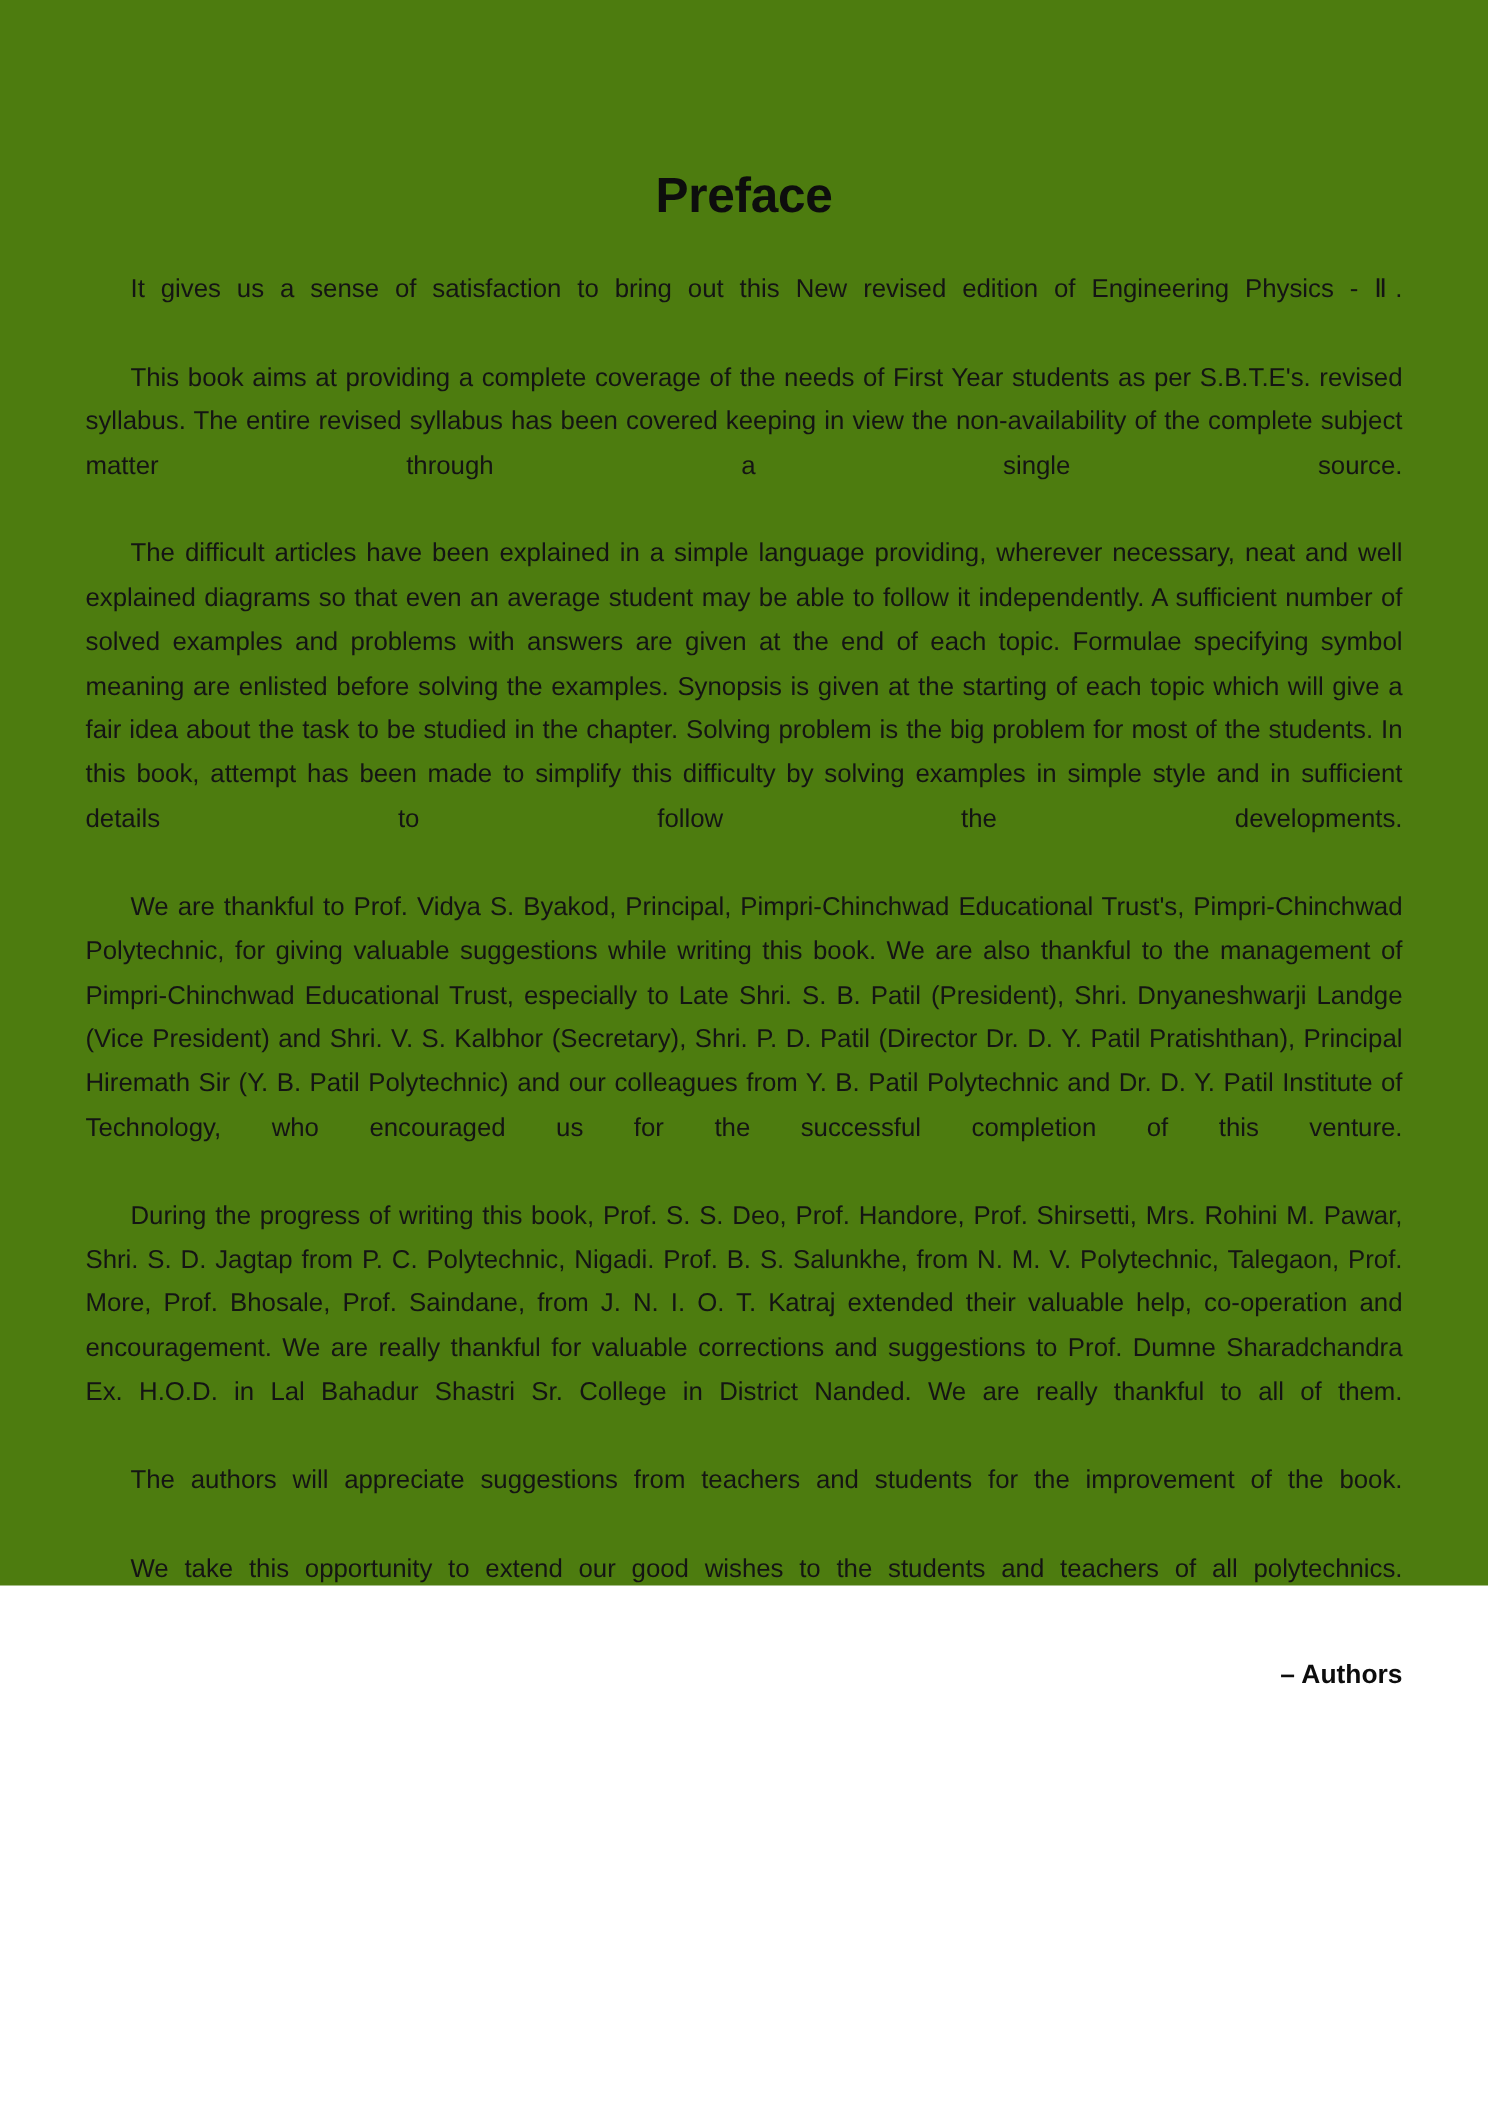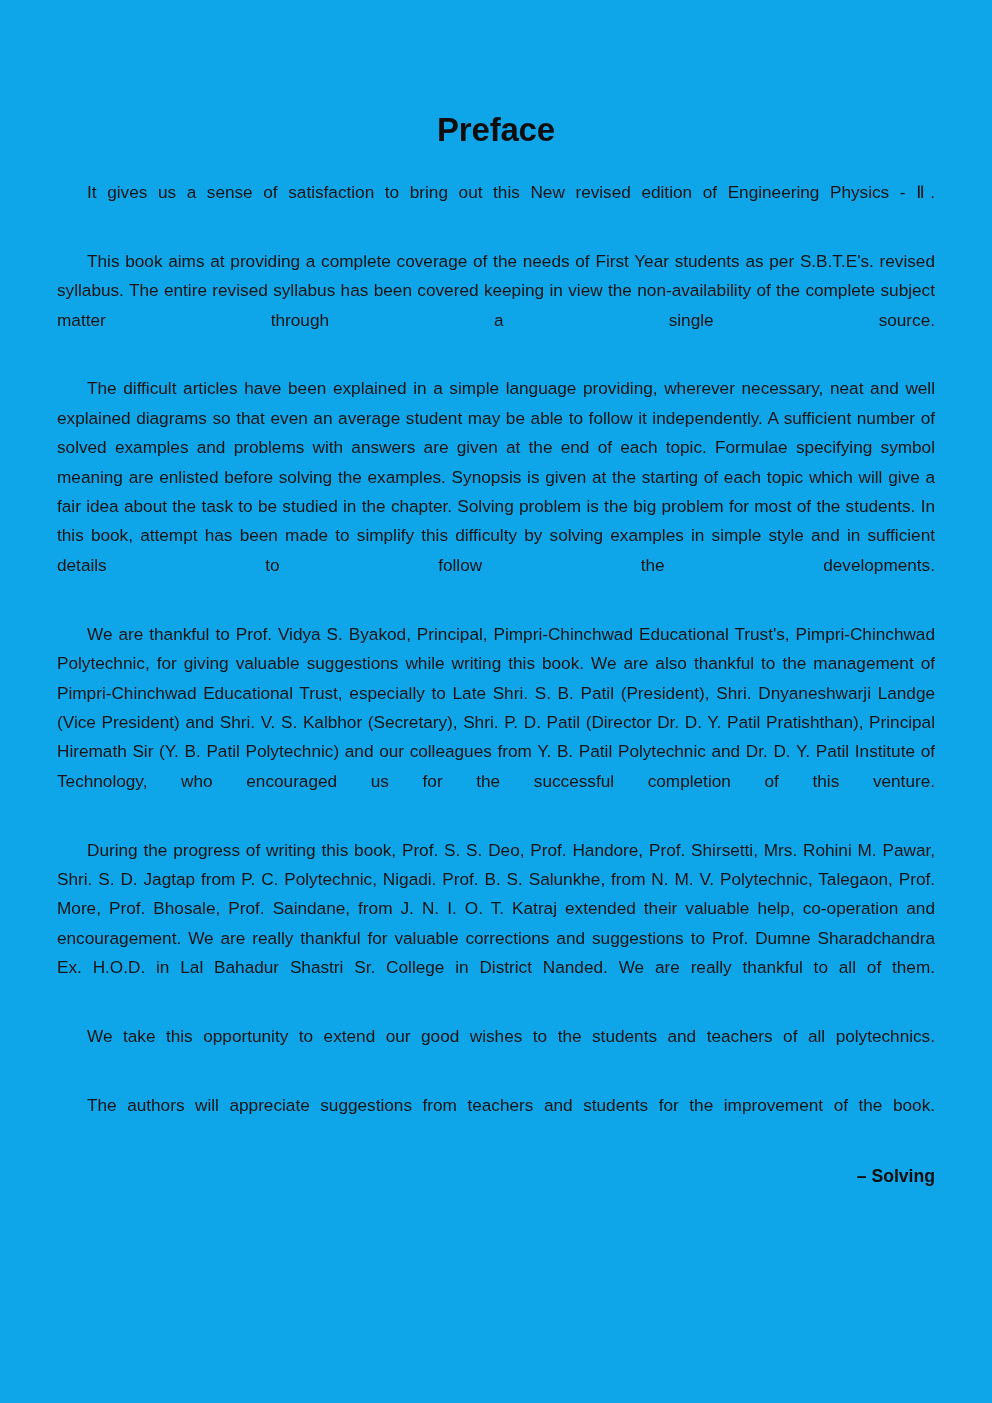--- a/index.html
+++ b/index.html
@@ -10,22 +10,22 @@
   body {
     width: 992px;
     height: 1403px;
     font-family: "Liberation Sans", sans-serif;
     color: #111111;
     -webkit-font-smoothing: antialiased;
   }
   .page {
     position: relative;
     width: 992px;
-    height: 1403px;
-    background: #0ea5e9;
+    height: 1057px;
+    background: #4d7c0f;
     box-sizing: border-box;
   }
   .content {
     position: absolute;
     left: 57px;
     top: 0;
     width: 878px;
   }
   .page-title {
     margin: 0;
@@ -42,21 +42,20 @@
     padding: 0;
     font-size: 17.2px;
     line-height: 29.4px;
     text-align: justify;
     text-justify: inter-word;
     text-indent: 30px;
     color: #141414;
     word-spacing: 0.2px;
   }
   .body-text + .body-text {
-    margin-top: 10px;
   }
   .first-para {
     margin-top: 32px;
   }
   .body-text strong {
     font-weight: normal;
   }
   .signature {
     margin: 0;
     margin-top: 12px;
@@ -79,19 +78,19 @@
 <div class="page">
   <div class="content">
 
     <h1 class="page-title">Preface</h1>
 
     <p class="body-text first-para">It gives us a sense of satisfaction to bring out this New revised edition of <strong>Engineering Physics - Ⅱ</strong>.</p>
     <p class="body-text">This book aims at providing a complete coverage of the needs of First Year students as per S.B.T.E's. revised syllabus. The entire revised syllabus has been covered keeping in view the non-availability of the complete subject matter through a single source.</p>
     <p class="body-text">The difficult articles have been explained in a simple language providing, wherever necessary, neat and well explained diagrams so that even an average student may be able to follow it independently. A sufficient number of solved examples and problems with answers are given at the end of each topic. Formulae specifying symbol meaning are enlisted before solving the examples. Synopsis is given at the starting of each topic which will give a fair idea about the task to be studied in the chapter. Solving problem is the big problem for most of the students. In this book, attempt has been made to simplify this difficulty by solving examples in simple style and in sufficient details to follow the developments.</p>
     <p class="body-text">We are thankful to Prof. Vidya S. Byakod, Principal, Pimpri-Chinchwad Educational Trust's, Pimpri-Chinchwad Polytechnic, for giving valuable suggestions while writing this book. We are also thankful to the management of Pimpri-Chinchwad Educational Trust, especially to Late Shri. S. B. Patil (President), Shri. Dnyaneshwarji Landge (Vice President) and Shri. V. S. Kalbhor (Secretary), Shri. P. D. Patil (Director Dr. D. Y. Patil Pratishthan), Principal Hiremath Sir (Y. B. Patil Polytechnic) and our colleagues from Y. B. Patil Polytechnic and Dr. D. Y. Patil Institute of Technology, who encouraged us for the successful completion of this venture.</p>
     <p class="body-text">During the progress of writing this book, Prof. S. S. Deo, Prof. Handore, Prof. Shirsetti, Mrs. Rohini M. Pawar, Shri. S. D. Jagtap from P. C. Polytechnic, Nigadi. Prof. B. S. Salunkhe, from N. M. V. Polytechnic, Talegaon, Prof. More, Prof. Bhosale, Prof. Saindane, from J. N. I. O. T. Katraj extended their valuable help, co-operation and encouragement. We are really thankful for valuable corrections and suggestions to Prof. Dumne Sharadchandra Ex. H.O.D. in Lal Bahadur Shastri Sr. College in District Nanded. We are really thankful to all of them.</p>
+    <p class="body-text">The authors will appreciate suggestions from teachers and students for the improvement of the book.</p>
     <p class="body-text">We take this opportunity to extend our good wishes to the students and teachers of all polytechnics.</p>
-    <p class="body-text">The authors will appreciate suggestions from teachers and students for the improvement of the book.</p>
 
-    <p class="signature">– Solving</p>
+    <p class="signature">– Authors</p>
 
   </div>
 </div>
 
 </body></html>

